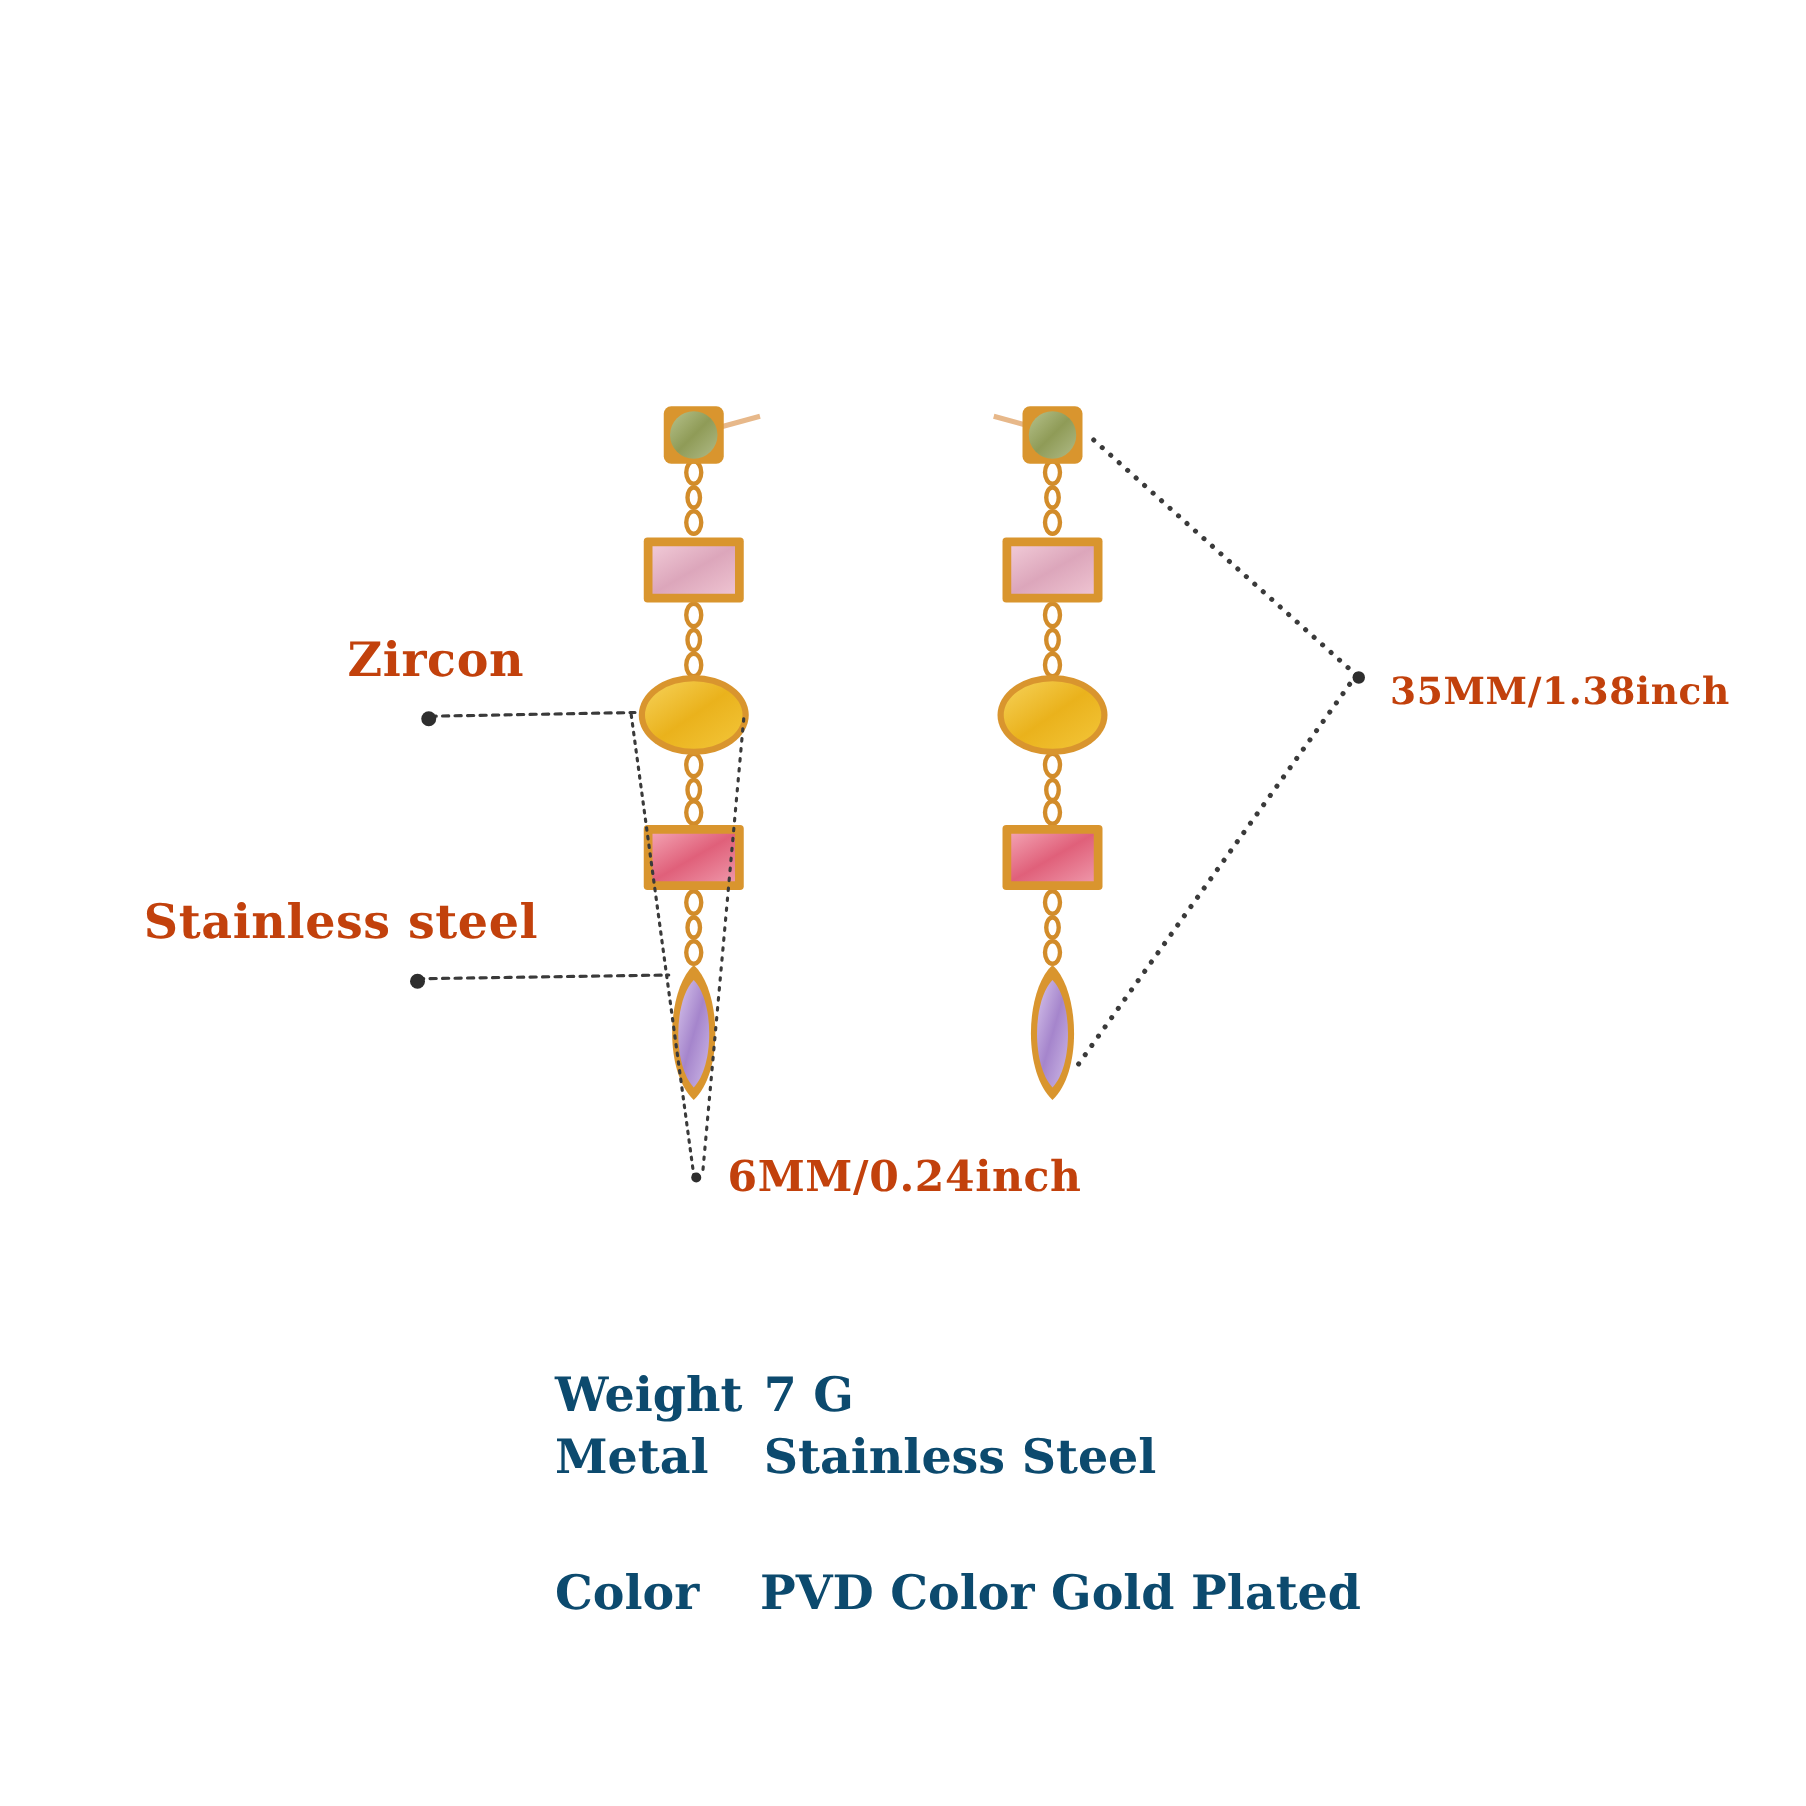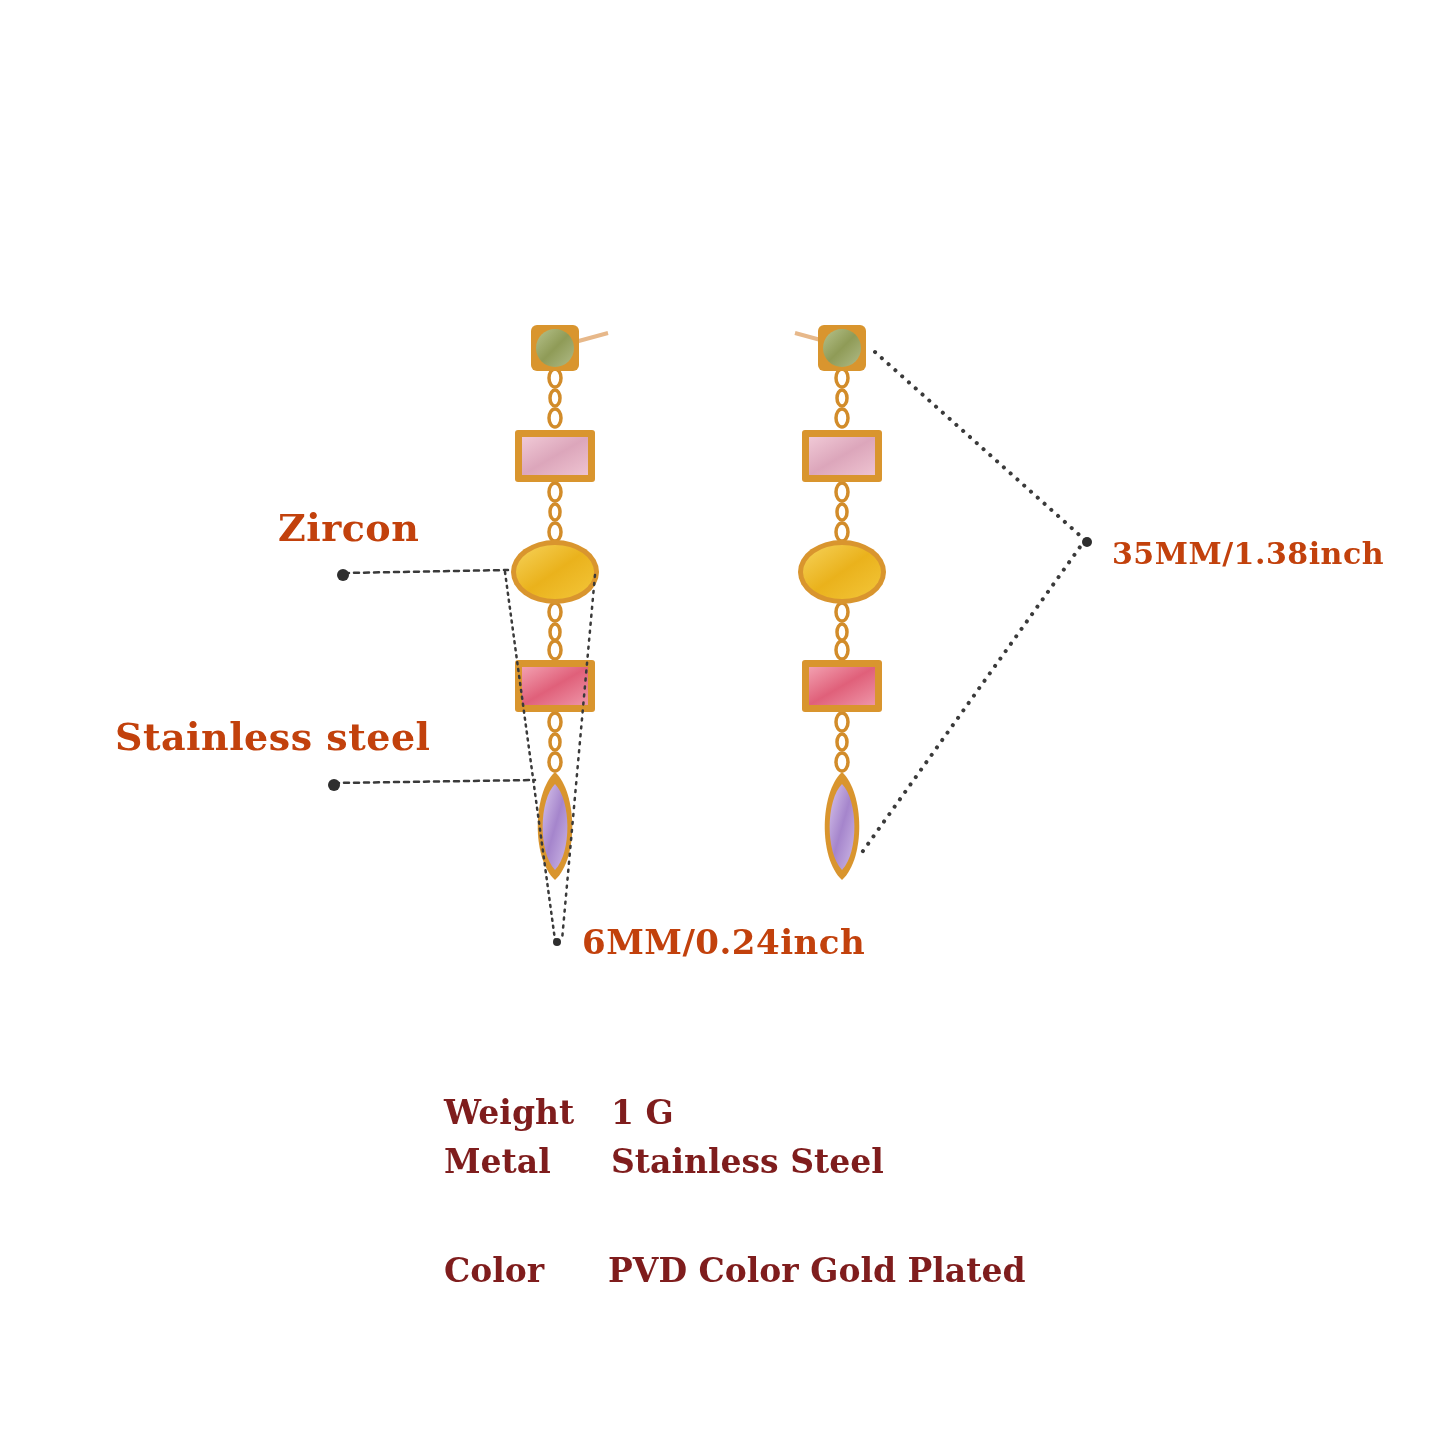--- a/index.html
+++ b/index.html
@@ -3,21 +3,21 @@
   <meta charset="utf-8">
   <style>
     html, body { margin: 0; padding: 0; background: #ffffff; }
     body { width: 1445px; height: 1445px; position: relative; overflow: hidden;
            font-family: "DejaVu Serif", "Liberation Serif", serif; color: #4a4a4a; }
     .label { position: absolute; font-weight: bold; color: #c2410c; white-space: nowrap; letter-spacing: 0.5px; }
     #lbl-zircon { left: 278px; top: 505px; font-size: 38px; }
     #lbl-steel { left: 115px; top: 714px; font-size: 38px; }
     #lbl-width { left: 582px; top: 922px; font-size: 34px; }
     #lbl-length { left: 1112px; top: 536px; font-size: 30px; }
-    .spec { position: absolute; left: 444px; font-size: 33px; font-weight: bold; color: #7f1d1d; white-space: nowrap; }
+    .spec { position: absolute; left: 444px; font-size: 38px; font-weight: bold; color: #0c4a6e; white-space: nowrap; }
     .spec .k { display: inline-block; }
     .spec .v { position: absolute; }
     #spec-0 { top: 1093px; }
     #spec-1 { top: 1142px; text-align: right; }
     #spec-2 { top: 1251px; }
     #spec-0 .v { left: 167px; }
     #spec-1 .v { left: 167px; }
     #spec-2 .v { left: 164px; }
     svg.art { position: absolute; left: 0; top: 0; }
   </style>
@@ -115,21 +115,21 @@
   </g>
 </svg>
 
 <div class="label" id="lbl-zircon">Zircon</div>
 <div class="label" id="lbl-steel">Stainless steel</div>
 <div class="label" id="lbl-width">6MM/0.24inch</div>
 <div class="label" id="lbl-length">35MM/1.38inch</div>
 
 <div class="spec" id="spec-0">
   <span class="k">Weight</span>
-  <span class="v">1 G</span>
+  <span class="v">7 G</span>
 </div>
 <div class="spec" id="spec-1">
   <span class="k">Metal</span>
   <span class="v">Stainless Steel</span>
 </div>
 <div class="spec" id="spec-2">
   <span class="k">Color</span>
   <span class="v">PVD Color Gold Plated</span>
 </div>
 

